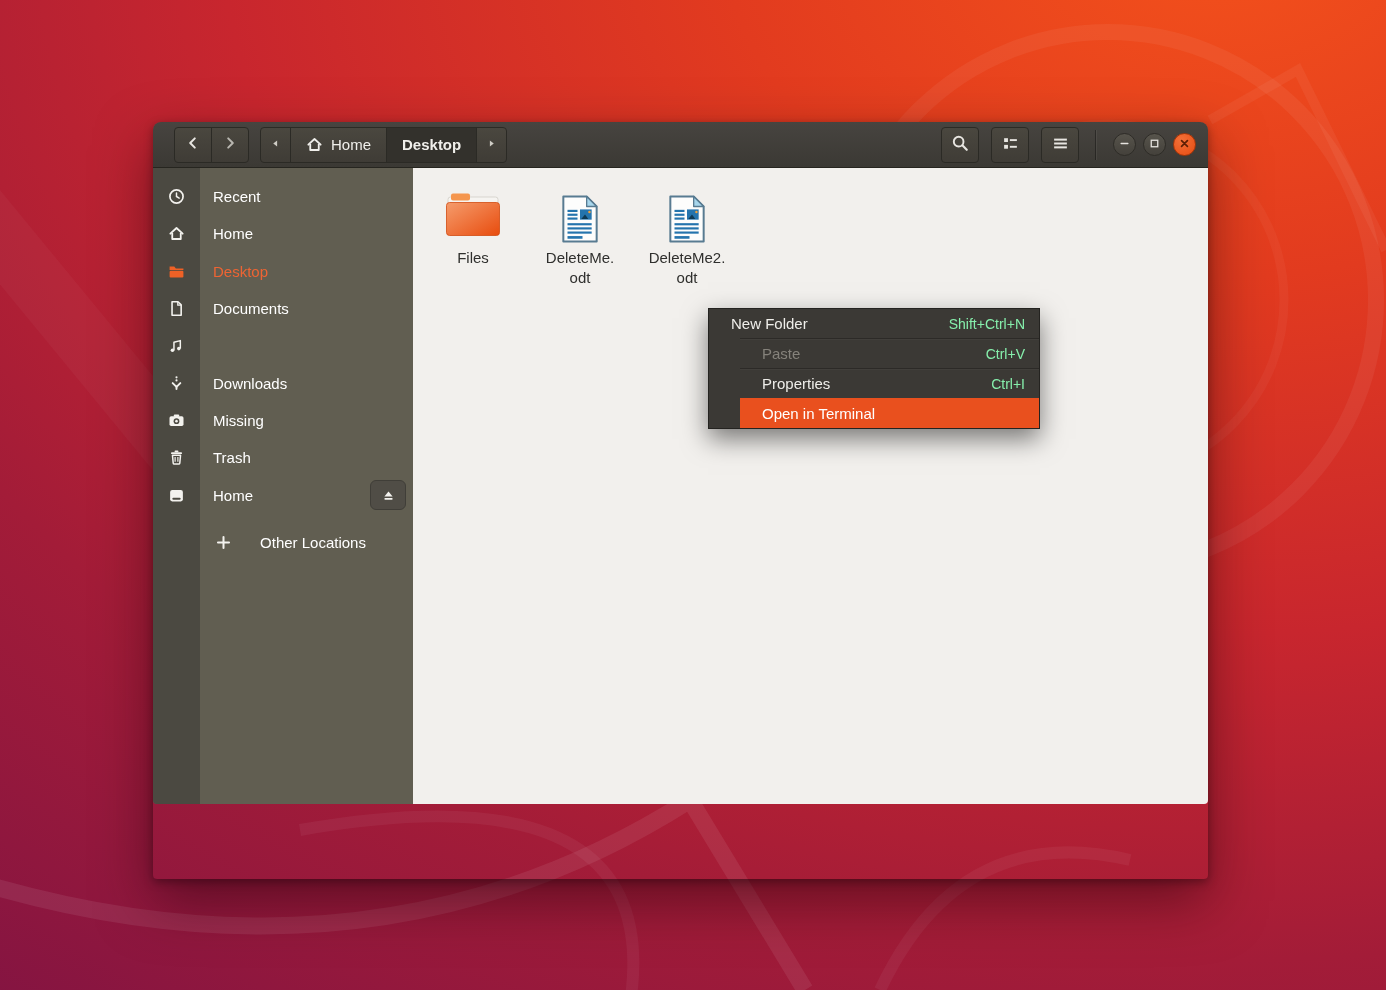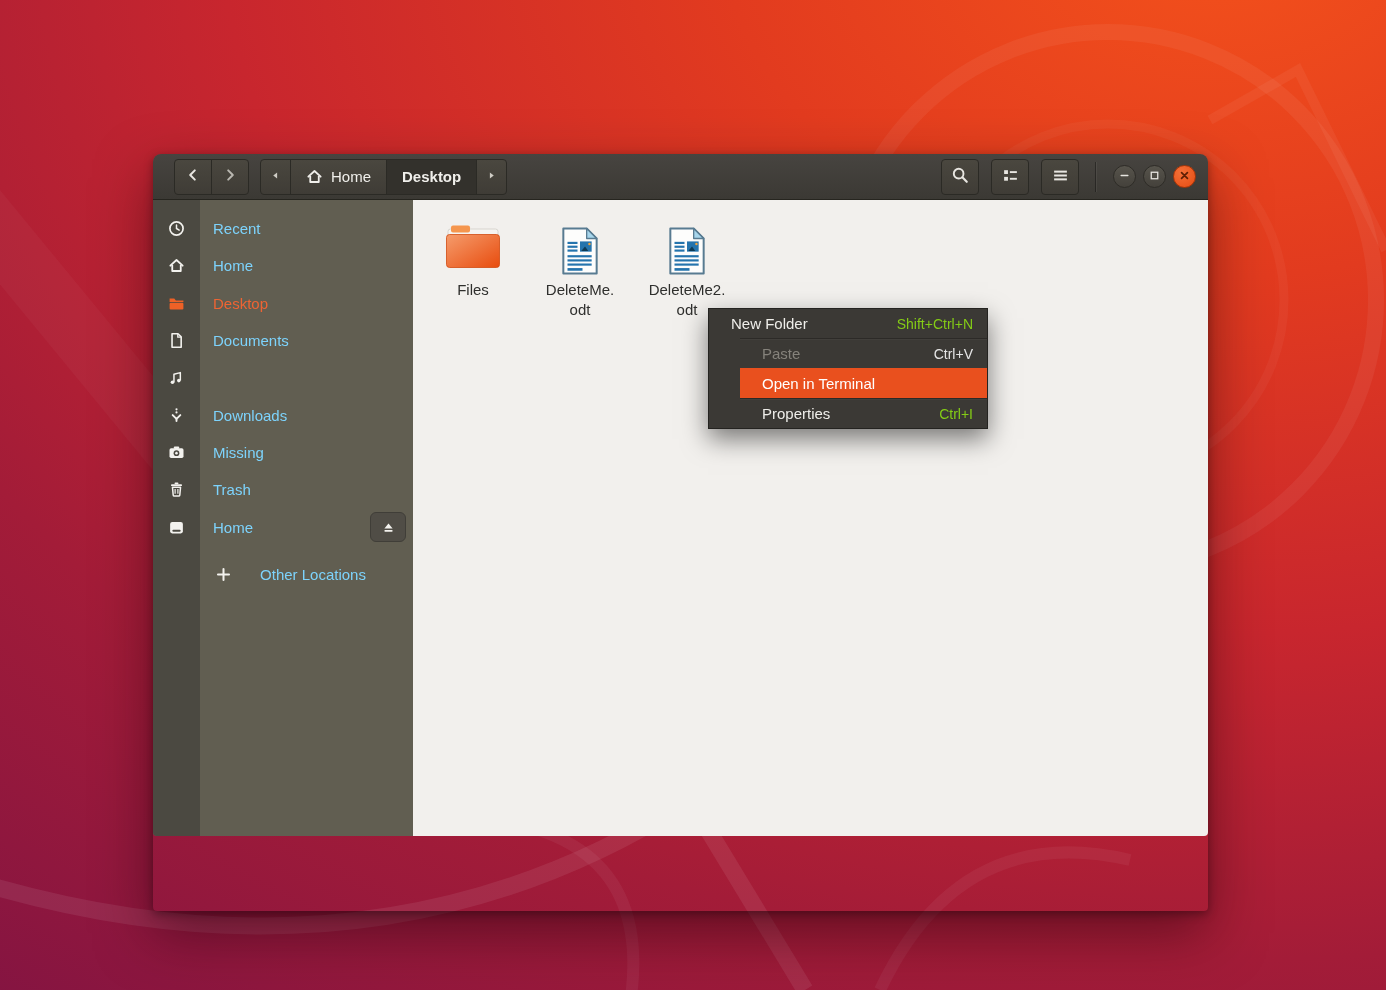--- a/index.html
+++ b/index.html
@@ -5,21 +5,21 @@
   html,body{margin:0;padding:0;width:1386px;height:990px;overflow:hidden;
     font-family:"Liberation Sans","DejaVu Sans",sans-serif;}
   .desktop{position:absolute;inset:0;
     background:radial-gradient(150% 150% at 88% -8%,
       #f4521b 0%, #e23b1f 24%, #c8262e 48%, #a31c38 70%, #7c1244 100%);}
   .wp-art{position:absolute;inset:0;pointer-events:none;}
 
   
   .window{position:absolute;left:153px;top:122px;width:1055px;height:757px;
     border-radius:8px 8px 4px 4px;
-    box-shadow:0 22px 55px rgba(35,0,12,.5),0 3px 10px rgba(0,0,0,.35);margin-top:32px;}
+    box-shadow:0 22px 55px rgba(35,0,12,.5),0 3px 10px rgba(0,0,0,.35);}
   .titlebar{height:46px;display:flex;align-items:center;padding:0 12px 0 21px;
     background:linear-gradient(#474440,#3b3934);
     border-bottom:1px solid #26251f;border-radius:8px 8px 0 0;box-sizing:border-box;}
   .tb-btn{height:36px;min-width:38px;display:flex;align-items:center;justify-content:center;
     background:linear-gradient(#4a473f,#3f3c36);border:1px solid #2b2a25;border-radius:4px;
     color:#e8e6e1;padding:0;cursor:default;}
   .navpair{display:flex;}
   .navpair .tb-btn:first-child{border-radius:4px 0 0 4px;}
   .navpair .tb-btn:last-child{border-radius:0 4px 4px 0;margin-left:-1px;color:#b9b7b0;}
   .pathbar{display:flex;margin-left:11px;}
@@ -41,42 +41,42 @@
     border-color:#a83508;color:#5f1f04;}
 
   
   .wbody{display:flex;height:636px;border-radius:0 0 4px 4px;overflow:hidden;}
   .sidebar{width:260px;position:relative;background:#615e51;flex:none;}
   .sidebar .strip{position:absolute;left:0;top:0;bottom:0;width:47px;background:#4b4941;}
   .sb-list{position:relative;padding-top:10px;}
   .sb-row{height:37.3px;display:flex;align-items:center;position:relative;cursor:default;}
   .sb-row.spaced{margin-top:10px;justify-content:center;}
   .sb-ico{width:47px;display:flex;justify-content:center;color:#f3f2ee;flex:none;}
-  .sb-label{padding-left:13px;font-size:15px;color:#7dd3fc;}
+  .sb-label{padding-left:13px;font-size:15px;color:#ffffff;}
   .sb-row.selected .sb-label{color:#ee6433;}
   .eject{position:absolute;right:7px;width:36px;height:30px;border-radius:6px;
     background:#504d46;border:1px solid #403e38;display:flex;align-items:center;
     justify-content:center;color:#f3f2ee;padding:0;cursor:default;}
 
   .content{flex:1;background:#f2f0ed;position:relative;}
   .files{position:absolute;left:10px;top:12px;display:flex;gap:7px;}
   .file{width:100px;display:flex;flex-direction:column;align-items:center;cursor:default;}
   .file .ficon{height:64px;display:flex;align-items:flex-end;justify-content:center;}
   .file .fname{margin-top:4px;font-size:15px;line-height:20px;color:#2f2f2d;text-align:center;}
 
   
-  .menu{position:absolute;left:708px;top:308px;width:280px;box-sizing:border-box;
+  .menu{position:absolute;left:708px;top:308px;width:332px;box-sizing:border-box;
     background:#3b3935;border:1px solid #242320;
     box-shadow:0 10px 24px rgba(0,0,0,.5);}
   .menu-item{height:29px;display:flex;align-items:center;padding:0 14px 0 22px;
     font-size:15px;color:#efeeea;cursor:default;}
   .menu-item + .menu-item{border-top:1px solid rgba(0,0,0,.25);box-shadow:inset 0 1px 0 rgba(255,255,255,.03);margin-left:31px;}
-  .menu-item .shortcut{margin-left:auto;color:#84cc16;font-size:14px;}
+  .menu-item .shortcut{margin-left:auto;color:#86efac;font-size:14px;}
   .menu-item.disabled{color:#85827b;}
-  .menu-item.disabled .shortcut{color:#e5e5e5;}
+  .menu-item.disabled .shortcut{color:#86efac;}
   .menu-item.highlighted{background:#e9501e;color:#ffffff;border-top-color:transparent;box-shadow:none;}
 </style>
 </head>
 <body>
 
 <div class="desktop">
   <svg class="wp-art" width="1386" height="990">
     <circle cx="1108" cy="300" r="268" fill="none" stroke="rgba(255,255,255,0.055)" stroke-width="16"></circle>
     <circle cx="1108" cy="300" r="176" fill="none" stroke="rgba(255,255,255,0.04)" stroke-width="9"></circle>
     <path d="M1210 120 L1298 70 L1386 250" fill="none" stroke="rgba(255,255,255,0.05)" stroke-width="10"></path>
@@ -352,21 +352,21 @@
 
   <div class="menu" id="context-menu">
       <div class="menu-item">
         <span>New Folder</span>
         <span class="shortcut">Shift+Ctrl+N</span>
       </div>
       <div class="menu-item disabled">
         <span>Paste</span>
         <span class="shortcut">Ctrl+V</span>
       </div>
-      <div class="menu-item highlighted">
-        <span>Open in Terminal</span>
-      </div>
       <div class="menu-item">
         <span>Properties</span>
         <span class="shortcut">Ctrl+I</span>
       </div>
+      <div class="menu-item highlighted">
+        <span>Open in Terminal</span>
+      </div>
     </div>
 </div>
 
 </body></html>

